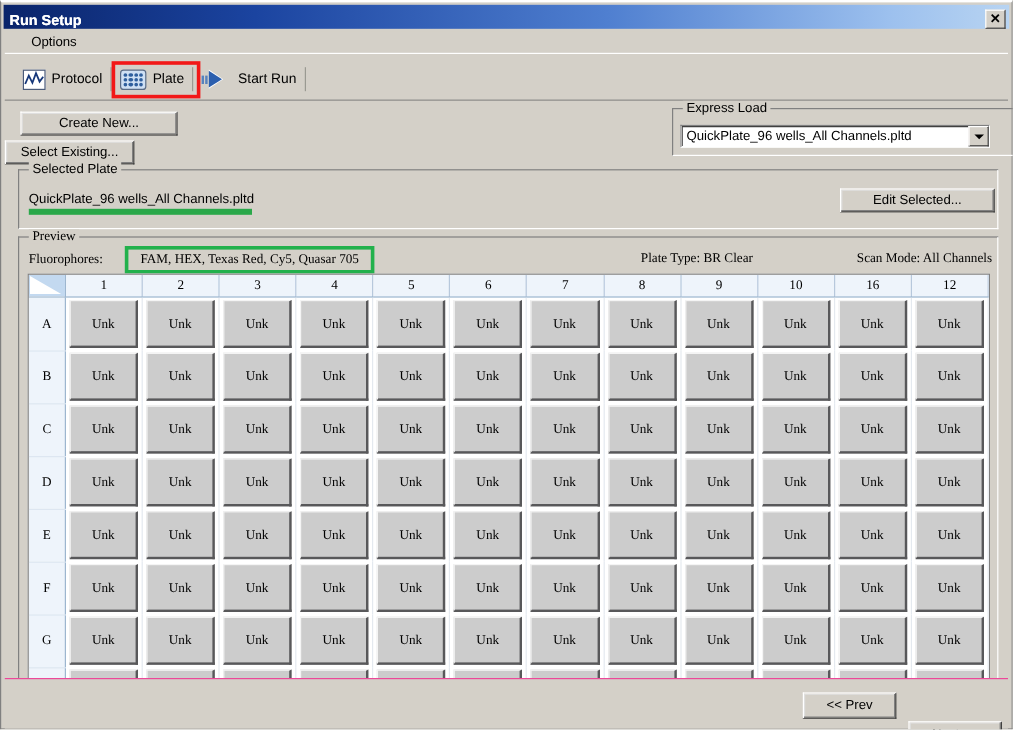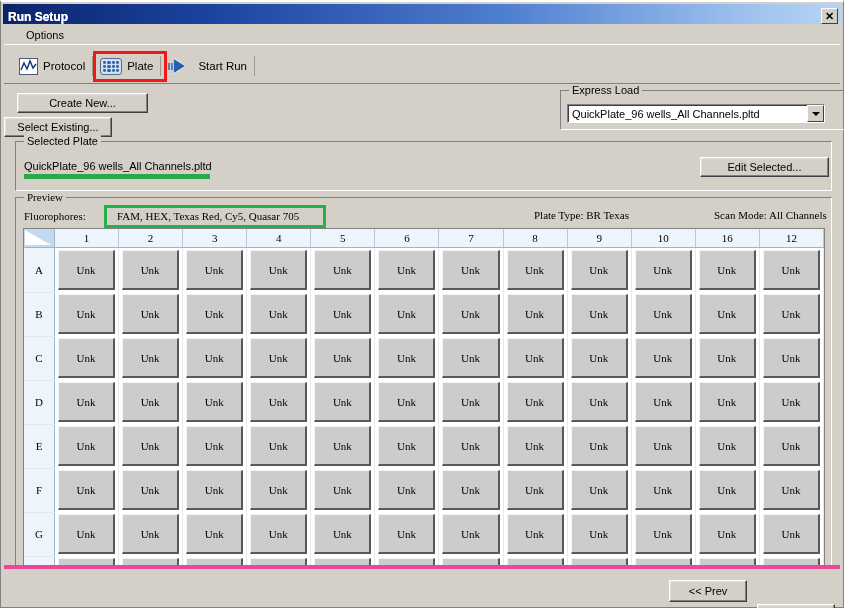--- a/index.html
+++ b/index.html
@@ -305,21 +305,21 @@
     height: 18px;
     display: flex;
     align-items: center;
     font-size: 11px;
   }
   .label-fluoro { width: 80px; }
   .fluoro-box {
     position: relative;
     border: 3px solid #22b14c;
     background: #d4d0c8;
-    padding: 2px 24px 3px 10px;
+    padding: 2px 10px 3px 10px;
     font-size: 11px;
     white-space: nowrap;
     box-sizing: border-box;
   }
   .meta-plate-type { position: absolute; left: 518px; top: 11px; font-size: 11px; white-space: nowrap; }
   .meta-scan-mode  { position: absolute; left: 698px; top: 11px; font-size: 11px; white-space: nowrap; }
 
   
   .grid-wrap {
     position: absolute;
@@ -398,21 +398,21 @@
     cursor: pointer;
   }
 
   
   .bottombar {
     position: absolute;
     left: 3px; top: 563px;
     width: 836px;
     height: 42px;
     background: #d4d0c8;
-    border-top: 4px solid #ec4899;
+    border-top: 1px solid #ec4899;
     box-sizing: border-box;
   }
   #btn-prev { position: absolute; left: 665px; top: 11px; width: 78px; height: 22px; }
   #btn-next { position: absolute; left: 753px; top: 11px; width: 78px; height: 22px; margin-top: 24px; }
 </style>
 </head>
 <body>
 
 <div id="app">
   <div class="window">
@@ -497,21 +497,21 @@
         <button class="btn" id="btn-edit-selected">Edit Selected...</button>
       </div>
 
       <div class="group" id="grp-preview">
         <span class="group-title">Preview</span>
 
         <div class="preview-row">
           <span class="label-fluoro">Fluorophores:</span>
           <span class="fluoro-box">FAM, HEX, Texas Red, Cy5, Quasar 705</span>
         </div>
-        <span class="meta-plate-type">Plate Type: BR Texas</span>
+        <span class="meta-plate-type">Plate Type: BR Clear</span>
         <span class="meta-scan-mode">Scan Mode: All Channels</span>
 
         <div class="grid-wrap">
           <table class="plate">
             <thead>
               <tr>
                 <th class="corner"></th>
 
               <th class="colhdr">1</th>
                   <th class="colhdr">2</th>

